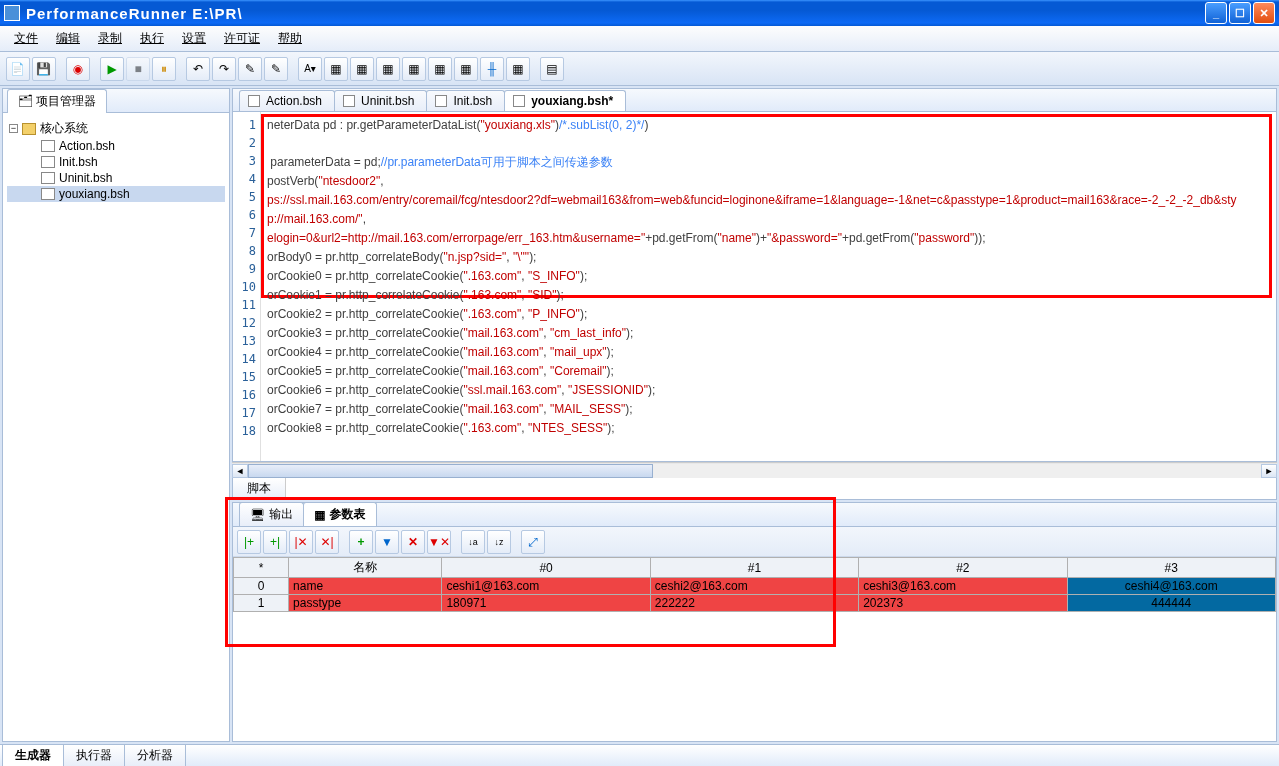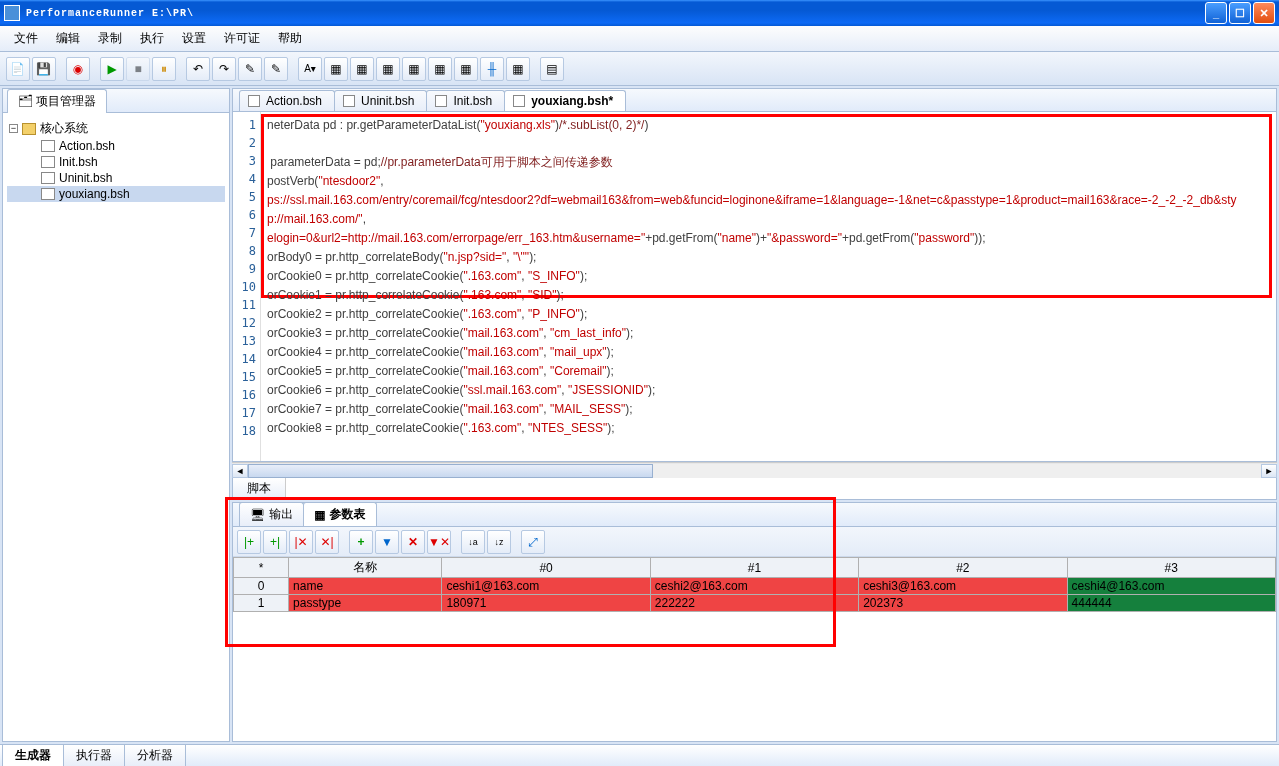--- a/index.html
+++ b/index.html
@@ -1,25 +1,25 @@
 <!DOCTYPE html>
 <html><head>
 <meta charset="utf-8">
 <style>
 * { margin:0; padding:0; box-sizing:border-box; font-family:"SimSun","Microsoft YaHei",sans-serif; font-size:12px; }
 body { background:#ece9d8; overflow:hidden; }
 .window { width:1279px; height:766px; display:flex; flex-direction:column; background:#ece9d8; }
 .titlebar { height:26px; background:linear-gradient(to bottom,#3b94ff 0%,#0559d4 8%,#0559d4 40%,#0d6af5 88%,#0559d4 100%); display:flex; align-items:center; padding:0 4px; color:#fff; font-weight:bold; }
 .titlebar-icon { width:16px; height:16px; background:#4a90d9; border:1px solid #fff; margin-right:6px; display:inline-block; }
-.titlebar-text { flex:1; letter-spacing:1px; font-family:Liberation Mono, monospace; font-size:10px; }
+.titlebar-text { flex:1; letter-spacing:1px; font-family:Liberation Sans, sans-serif; font-size:15px; }
 .winbtns { display:flex; gap:2px; }
 .winbtn { width:22px; height:22px; border:1px solid #fff; border-radius:3px; display:flex; align-items:center; justify-content:center; font-weight:bold; color:#fff; font-size:11px; }
 .winbtn.min,.winbtn.max { background:linear-gradient(to bottom,#4a9eff,#1062d6); }
 .winbtn.close { background:linear-gradient(to bottom,#ff8a5c,#e24f0f); }
-.menubar { height:26px; background:linear-gradient(to bottom,#fdfdfd,#e5edf9); border-bottom:1px solid #a9bdd8; display:flex; align-items:center; padding:0 6px; gap:2px; }
+.menubar { height:26px; background:linear-gradient(to bottom,#fdfdfd,#e5edf9); border-bottom:1px solid #a9bdd8; display:flex; align-items:center; padding:0 6px; gap:2px;text-decoration:underline; }
 .menubar span { padding:3px 8px; cursor:default; }
 .toolbar { height:34px; background:linear-gradient(to bottom,#f2f6fc,#d8e4f5); border-bottom:1px solid #a9bdd8; display:flex; align-items:center; padding:0 6px; gap:2px; }
 .tbtn { width:24px; height:24px; border:1px solid #b6c9e2; background:linear-gradient(to bottom,#fff,#e4ecf8); border-radius:2px; display:flex; align-items:center; justify-content:center; font-size:12px; }
 .tbtn.disabled { opacity:.45; }
 .tsep { width:6px; }
 .main { flex:1; display:flex; min-height:0; background:#d8e4f5; padding:2px; gap:2px; }
 .sidebar { width:228px; background:#fff; border:1px solid #a9bdd8; display:flex; flex-direction:column; }
 .tabhead { height:24px; background:linear-gradient(to bottom,#f6f9fd,#e1ebfa); border-bottom:1px solid #a9bdd8; display:flex; align-items:center; }
 .tabhead .tab { padding:3px 10px; border:1px solid #a9bdd8; border-bottom:none; background:#fff; border-radius:3px 3px 0 0; display:flex; align-items:center; gap:4px; margin-left:4px; }
 .tree { flex:1; padding:6px 4px; overflow:auto; }
@@ -32,35 +32,35 @@
 .center { flex:1; display:flex; flex-direction:column; min-width:0; }
 .center-tabs { height:24px; background:linear-gradient(to bottom,#f6f9fd,#e1ebfa); border:1px solid #a9bdd8; display:flex; align-items:center; padding-left:6px; gap:0; }
 .ctab { padding:3px 12px 3px 8px; border:1px solid #a9bdd8; border-bottom:none; background:linear-gradient(to bottom,#f8fafd,#e8eef9); display:flex; align-items:center; gap:6px; border-radius:3px 3px 0 0; margin-right:-1px; }
 .ctab.active { background:#fff; font-weight:bold; }
 .ctab .doci { width:12px; height:12px; background:#fff; border:1px solid #888; display:inline-block; }
 .editor-wrap { flex:1; display:flex; border:1px solid #a9bdd8; border-top:none; background:#fff; min-height:0; overflow:hidden; position:relative; }
 .gutter { width:28px; background:#fff; border-right:1px solid #e0e0e0; font-family:"NSimSun",monospace; font-size:12px; color:#2a6099; text-align:right; padding:4px 4px 0 0; line-height:18px; }
 .code { flex:1; font-family:"NSimSun","Courier New",monospace; font-size:12px; line-height:18px; padding:4px 4px 0 6px; white-space:pre; overflow:auto; position:relative; }
 .code .red { color:#c00000; }
 .code .blk { color:#404040; }
-.code .grn { color:#7f1d1d; }
+.code .grn { color:#3b82f6; }
 .hlbox { position:absolute; border:3px solid #ff0000; pointer-events:none; }
 .bottom-tabs { height:22px; border:1px solid #a9bdd8; border-top:none; background:#fff; display:flex; align-items:center; }
 .bottom-tabs .btab { padding:2px 14px; border-right:1px solid #ccc; background:linear-gradient(to bottom,#fff,#e8eef9); }
 .lower { height:240px; display:flex; flex-direction:column; border:1px solid #a9bdd8; background:#fff; margin-top:2px; position:relative; }
 .lower .hlbox2 { position:absolute; border:3px solid #ff0000; pointer-events:none; left:-8px; top:-6px; right:440px; bottom:94px; z-index:50; }
 .lower-tabs { height:24px; background:linear-gradient(to bottom,#f6f9fd,#e1ebfa); border-bottom:1px solid #a9bdd8; display:flex; align-items:end; padding-left:6px; }
 .ltab { padding:3px 10px; border:1px solid #a9bdd8; border-bottom:none; background:linear-gradient(to bottom,#fff,#e8eef9); display:flex; gap:4px; align-items:center; border-radius:3px 3px 0 0; margin-right:-1px; }
 .ltab.active { background:#fff; font-weight:bold; }
 .lower-toolbar { height:30px; background:linear-gradient(to bottom,#f2f6fc,#e4ecf8); border-bottom:1px solid #ccd9eb; display:flex; align-items:center; padding:0 4px; gap:2px; }
 .param-table { border-collapse:collapse; width:auto; }
 .param-table th,.param-table td { border:1px solid #b0b0b0; padding:1px 4px; text-align:left; font-weight:normal; background:#ef4444; height:17px; }
 .param-table th { background:#eef2f7; text-align:center; }
 .param-table td.rowh { background:#eef2f7; text-align:center; width:28px; }
-.param-table td.sel { background:#15803d; }
+.param-table td.sel { background:#0369a1;text-align:center; }
 .hscroll { height:16px; background:#e8e8e8; border-top:1px solid #ccc; display:flex; align-items:center; }
 .hscroll .arrow { width:16px; height:14px; border:1px solid #b6c9e2; background:linear-gradient(to bottom,#fff,#dce6f4); display:flex; align-items:center; justify-content:center; font-size:9px; }
 .hscroll .track { flex:1; height:14px; background:#efefef; position:relative; }
 .hscroll .thumb { position:absolute; left:0; width:40%; height:100%; background:linear-gradient(to bottom,#e8eef9,#c8d8ef); border:1px solid #98b0d0; }
 .footer-tabs { height:22px; background:linear-gradient(to bottom,#fff,#e1ebfa); border-top:1px solid #a9bdd8; display:flex; align-items:center; padding-left:2px; }
 .footer-tabs .ftab { padding:2px 12px; border:1px solid #a9bdd8; background:linear-gradient(to bottom,#fff,#e8eef9); margin-right:-1px; }
 .footer-tabs .ftab.active { background:#fff; font-weight:bold; }
 .icon-sm { width:14px; height:14px; display:inline-block; }
 </style>
 </head>

